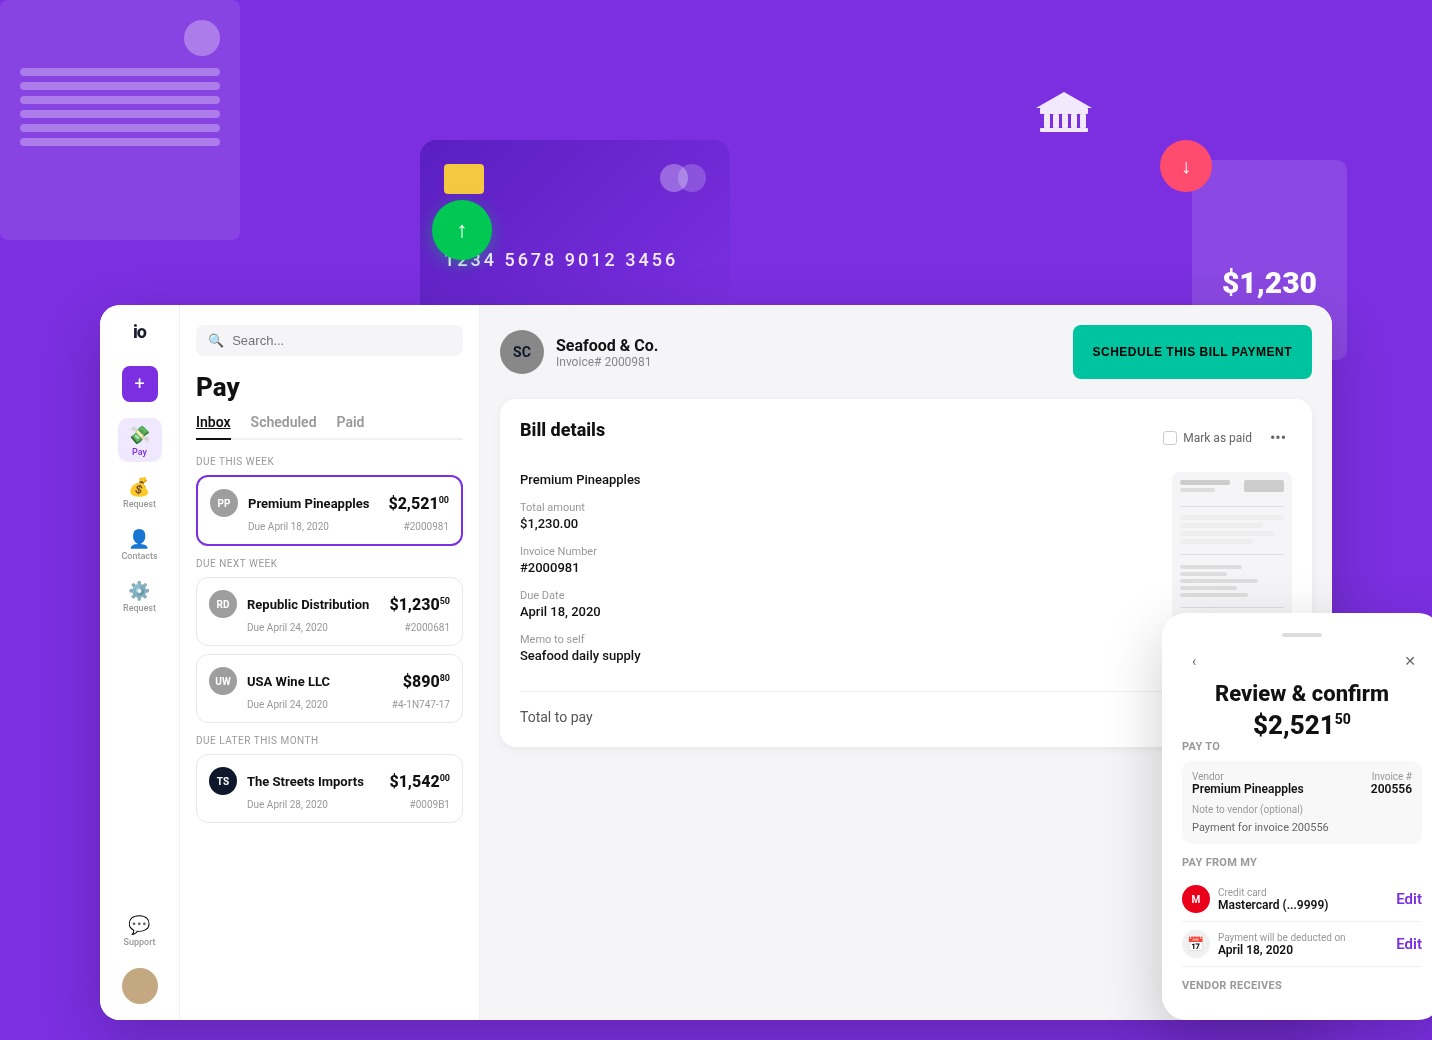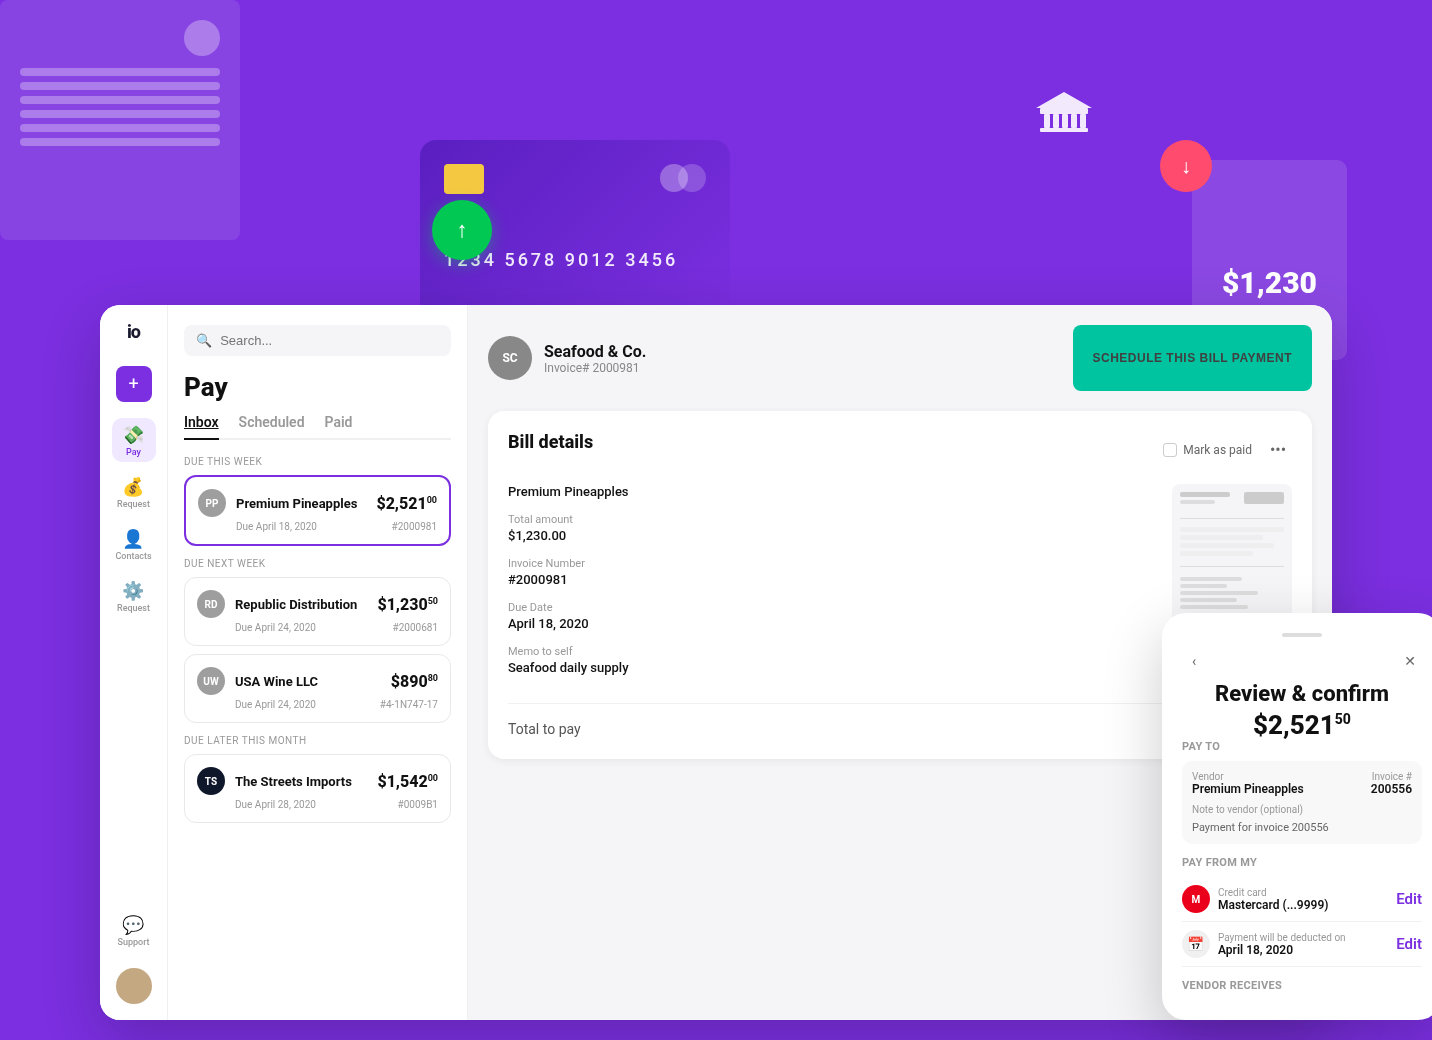--- a/index.html
+++ b/index.html
@@ -137,21 +137,21 @@
       background: #F5F5F7;
       border-radius: 20px;
       display: flex;
       overflow: hidden;
       z-index: 10;
       box-shadow: 0 20px 60px rgba(0,0,0,0.2);
     }
 
     
     .sidebar {
-      width: 68px;
+      width: 80px;
       background: white;
       display: flex;
       flex-direction: column;
       align-items: center;
       padding: 16px 0;
       gap: 8px;
       border-right: 1px solid #F0F0F0;
       flex-shrink: 0;
     }
     .sidebar-logo {
@@ -350,38 +350,38 @@
       gap: 12px;
     }
     .bill-vendor-avatar-lg {
       width: 44px;
       height: 44px;
       border-radius: 50%;
       background: #888;
       display: flex;
       align-items: center;
       justify-content: center;
-      font-size: 12px;
+      font-size: 14px;
       font-weight: 700;
-      color: #ffffff;
+      color: #0f172a;
     }
     .bill-vendor-name-lg {
       font-size: 16px;
       font-weight: 700;
       color: #111;
     }
     .bill-invoice-num {
       font-size: 12px;
       color: #888;
     }
 
     .schedule-btn {
       background: #00C4A0;
-      color: #404040;
-      padding: 26px 20px;
+      color: #000000;
+      padding: 20px 20px;
       border-radius: 8px;
       font-size: 12px;
       font-weight: 700;
       letter-spacing: 0.5px;
       text-transform: uppercase;
       cursor: pointer;
       border: none;
       white-space: nowrap;
     }
 

